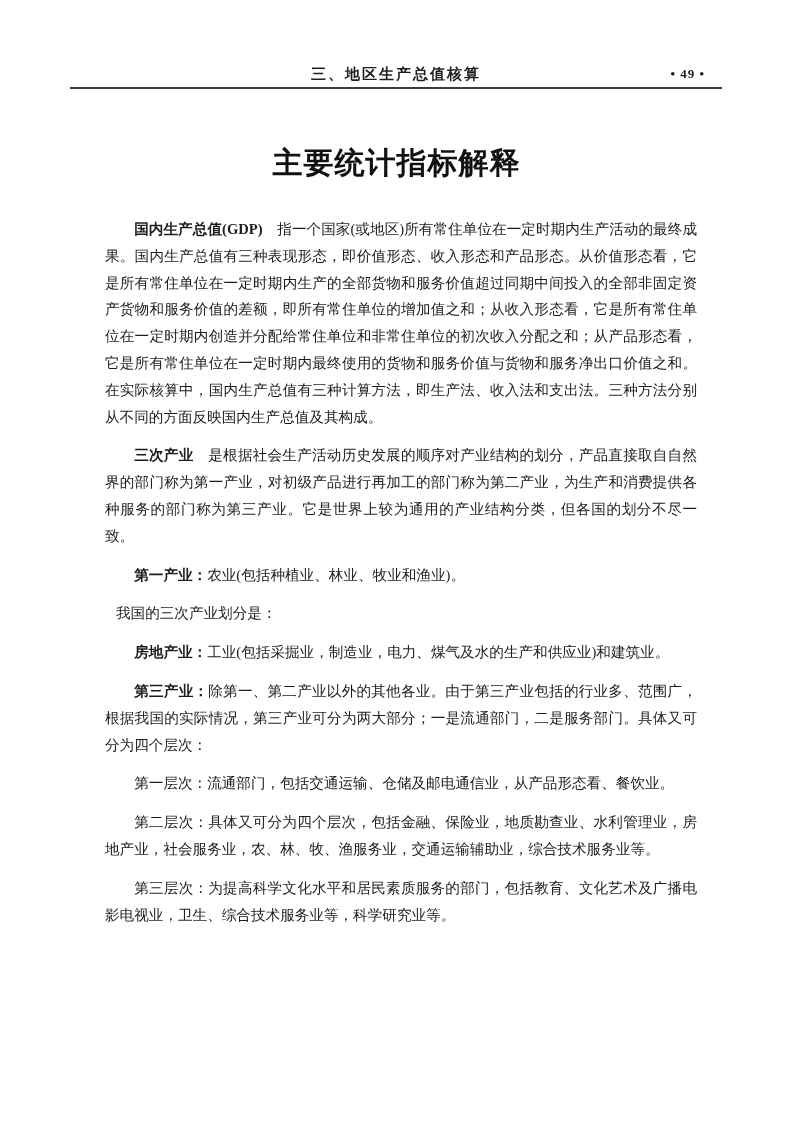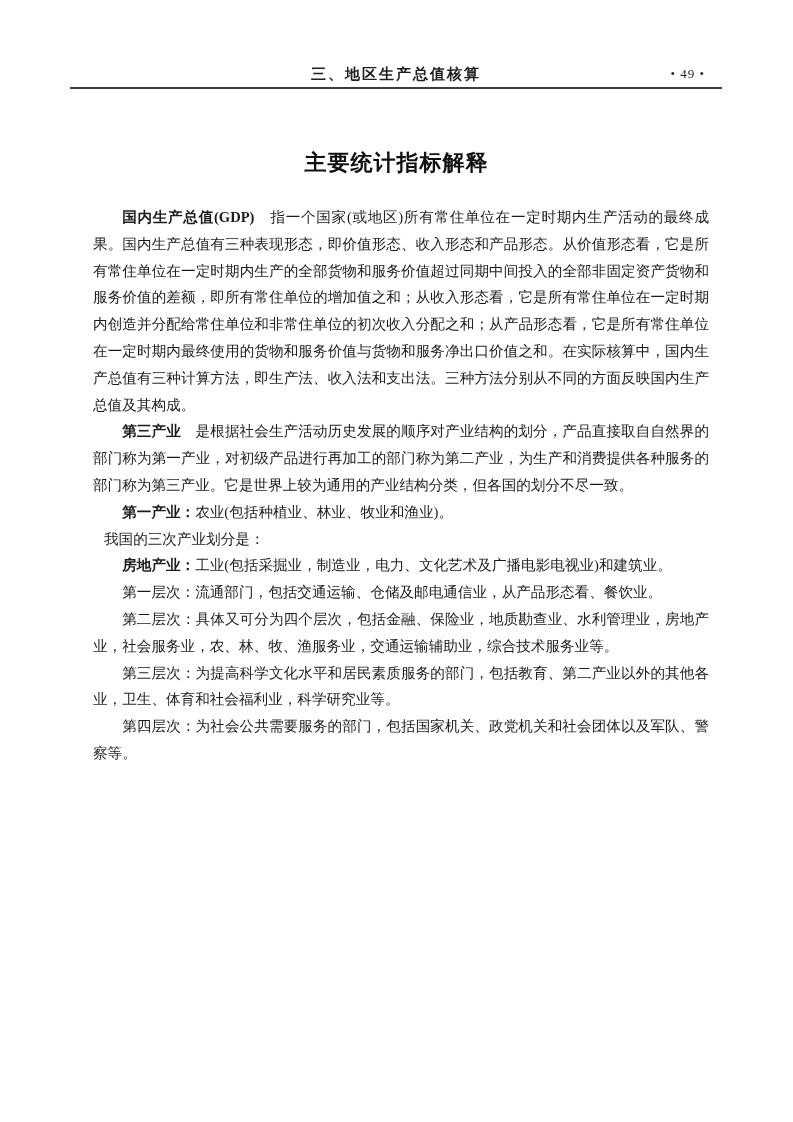--- a/index.html
+++ b/index.html
@@ -32,56 +32,56 @@
     letter-spacing: 2px;
     line-height: 20px;
     color: #1f1f1f;
   }
   .page-number {
     position: absolute;
     top: 2px;
     right: 17px;
     font-size: 13px;
     letter-spacing: 1px;
-    font-weight: 400;
+    font-weight: 700;
     color: #1f1f1f;
   }
   .head-rule {
     position: absolute;
     top: 87px;
     left: 70px;
     width: 652px;
     height: 2px;
     background: #3c3c3c;
   }
   .doc-title {
     position: absolute;
     top: 148px;
     left: 0;
     width: 100%;
     text-align: center;
-    font-size: 22px;
+    font-size: 30px;
     font-weight: 700;
     letter-spacing: 1px;
     line-height: 30px;
     color: #111111;
   }
   .body-text {
     position: absolute;
     top: 204px;
     left: 93px;
     width: 616px;
     font-size: 14.6px;
     line-height: 26.8px;
     text-align: justify;
     text-justify: inter-character;
     color: #1c1c1c;
   }
   .para {
-    margin: 0;
+    margin: 12px;
     padding: 0;
   }
   .indent-2 { text-indent: 2em; }
   .indent-1 { text-indent: 0.75em; }
   .bold { font-weight: 700; }
 </style>
 </head>
 <body>
 
 <div class="page">
@@ -90,23 +90,23 @@
     <div class="chapter-title">三、地区生产总值核算</div>
     <div class="page-number">• 49 •</div>
   </div>
 
   <div class="head-rule"></div>
 
   <h1 class="doc-title" style="margin:0;">主要统计指标解释</h1>
 
   <div class="body-text">
       <p class="para indent-2"><span class="bold">国内生产总值(GDP)</span><span>　指一个国家(或地区)所有常住单位在一定时期内生产活动的最终成果。国内生产总值有三种表现形态，即价值形态、收入形态和产品形态。从价值形态看，它是所有常住单位在一定时期内生产的全部货物和服务价值超过同期中间投入的全部非固定资产货物和服务价值的差额，即所有常住单位的增加值之和；从收入形态看，它是所有常住单位在一定时期内创造并分配给常住单位和非常住单位的初次收入分配之和；从产品形态看，它是所有常住单位在一定时期内最终使用的货物和服务价值与货物和服务净出口价值之和。在实际核算中，国内生产总值有三种计算方法，即生产法、收入法和支出法。三种方法分别从不同的方面反映国内生产总值及其构成。</span></p>
-      <p class="para indent-2"><span class="bold">第三产业</span><span>　是根据社会生产活动历史发展的顺序对产业结构的划分，产品直接取自自然界的部门称为第一产业，对初级产品进行再加工的部门称为第二产业，为生产和消费提供各种服务的部门称为第三产业。它是世界上较为通用的产业结构分类，但各国的划分不尽一致。</span></p>
+      <p class="para indent-2"><span class="bold">三次产业</span><span>　是根据社会生产活动历史发展的顺序对产业结构的划分，产品直接取自自然界的部门称为第一产业，对初级产品进行再加工的部门称为第二产业，为生产和消费提供各种服务的部门称为第三产业。它是世界上较为通用的产业结构分类，但各国的划分不尽一致。</span></p>
       <p class="para indent-2"><span class="bold">第一产业：</span><span>农业(包括种植业、林业、牧业和渔业)。</span></p>
       <p class="para indent-1"><span>我国的三次产业划分是：</span></p>
-      <p class="para indent-2"><span class="bold">房地产业：</span><span>工业(包括采掘业，制造业，电力、文化艺术及广播电影电视业)和建筑业。</span></p>
+      <p class="para indent-2"><span class="bold">房地产业：</span><span>工业(包括采掘业，制造业，电力、煤气及水的生产和供应业)和建筑业。</span></p>
+      <p class="para indent-2"><span class="bold">第三产业：</span><span>除第一、第二产业以外的其他各业。由于第三产业包括的行业多、范围广，根据我国的实际情况，第三产业可分为两大部分；一是流通部门，二是服务部门。具体又可分为四个层次：</span></p>
       <p class="para indent-2"><span>第一层次：流通部门，包括交通运输、仓储及邮电通信业，从产品形态看、餐饮业。</span></p>
       <p class="para indent-2"><span>第二层次：具体又可分为四个层次，包括金融、保险业，地质勘查业、水利管理业，房地产业，社会服务业，农、林、牧、渔服务业，交通运输辅助业，综合技术服务业等。</span></p>
-      <p class="para indent-2"><span>第三层次：为提高科学文化水平和居民素质服务的部门，包括教育、第二产业以外的其他各业，卫生、体育和社会福利业，科学研究业等。</span></p>
-      <p class="para indent-2"><span>第四层次：为社会公共需要服务的部门，包括国家机关、政党机关和社会团体以及军队、警察等。</span></p>
+      <p class="para indent-2"><span>第三层次：为提高科学文化水平和居民素质服务的部门，包括教育、文化艺术及广播电影电视业，卫生、综合技术服务业等，科学研究业等。</span></p>
     </div>
 
 </div>
 
 </body></html>

